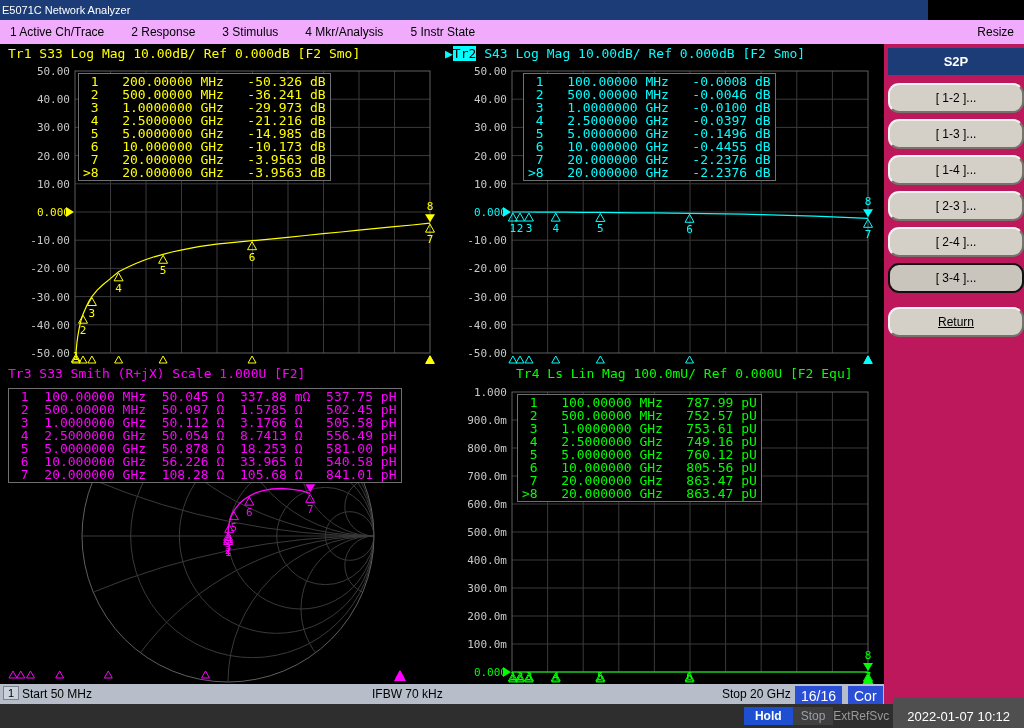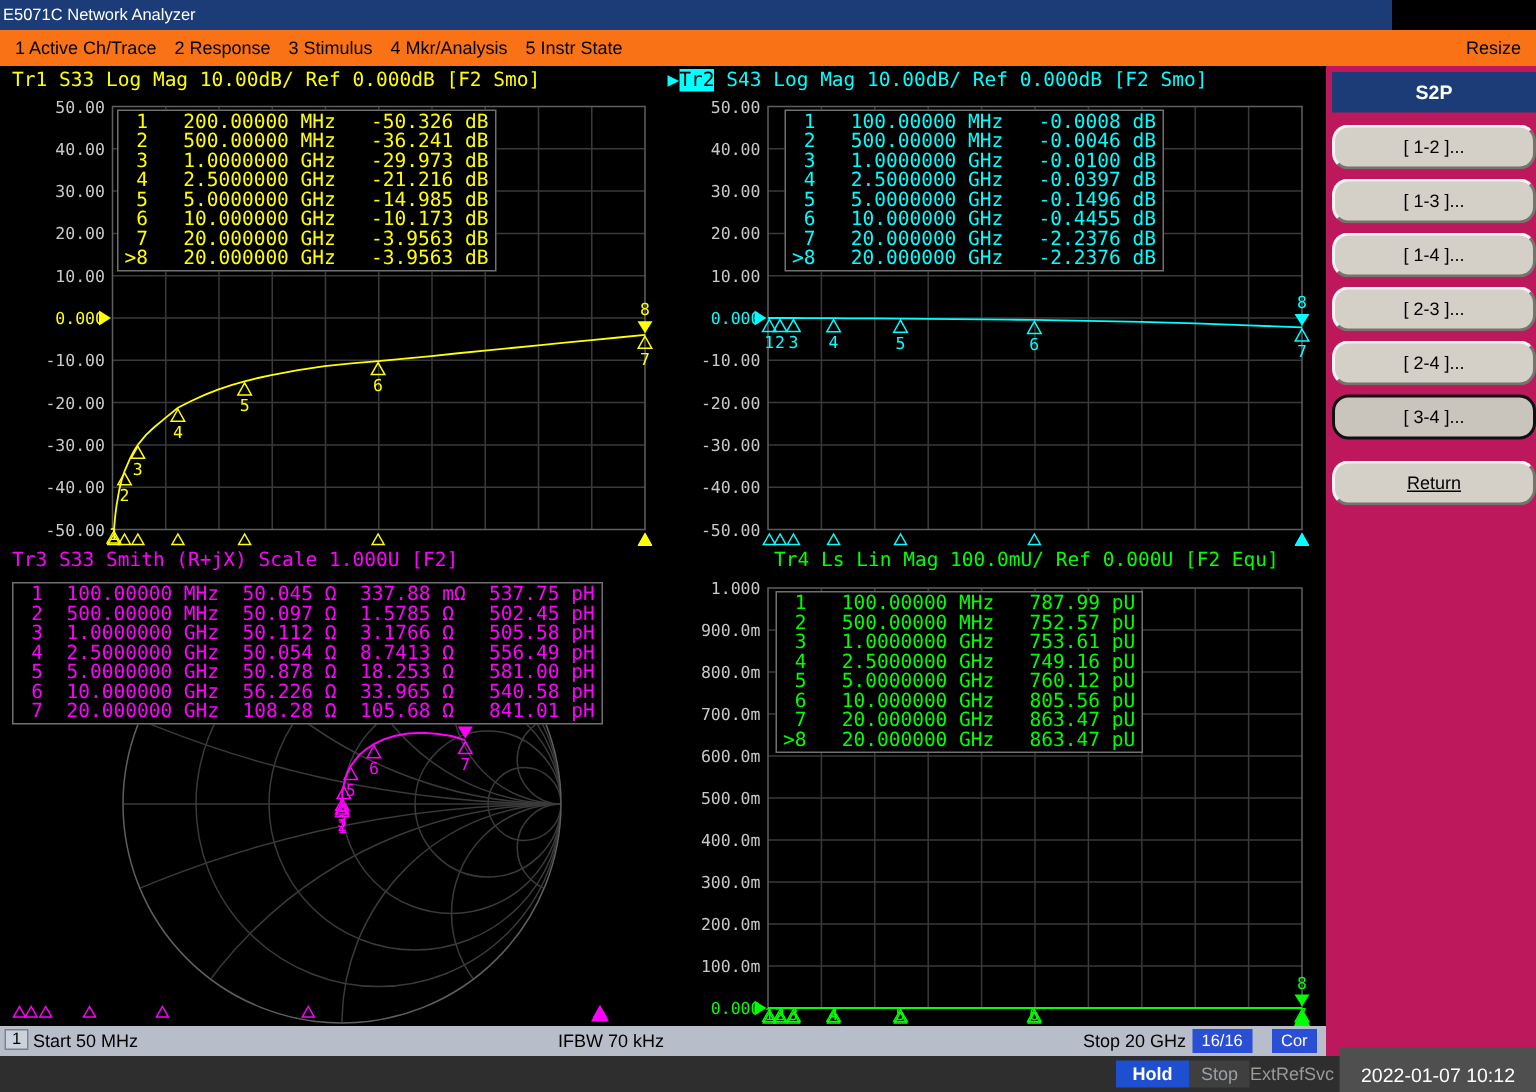--- a/index.html
+++ b/index.html
@@ -1,21 +1,21 @@
 <!DOCTYPE html>
 <html><head>
 <meta charset="utf-8">
 <style>
   html,body{margin:0;padding:0;background:#000;}
   .screen{position:relative;width:1024px;height:728px;overflow:hidden;background:#000;
           font-family:"DejaVu Sans Mono",monospace;}
   .titlebar{position:absolute;left:0;top:0;width:928px;height:20px;background:#1b3c77;color:#fff;
             font:11px "Liberation Sans",sans-serif;display:flex;align-items:center;padding-left:2px;box-sizing:border-box;}
-  .menubar{position:absolute;left:0;top:20px;width:1024px;height:24px;background:#f97316;color:#000;
-           font:12px "Liberation Sans",sans-serif;display:flex;align-items:center;gap:12px;padding:0 10px;box-sizing:border-box;}
+  .menubar{position:absolute;left:0;top:20px;width:1024px;height:24px;background:#f0abfc;color:#000;
+           font:12px "Liberation Sans",sans-serif;display:flex;align-items:center;gap:27px;padding:0 10px;box-sizing:border-box;}
   .menu-item{cursor:pointer;white-space:nowrap;}
   .menu-resize{margin-left:auto;}
   .main{position:absolute;left:0;top:44px;width:884px;height:640px;background:#000;overflow:hidden;}
   .panel{position:absolute;overflow:hidden;}
   .panel-header{position:absolute;font-size:13px;white-space:pre;z-index:5;}
   .marker-table{position:absolute;border:1px solid #707070;background:#000;padding:1px 4px;z-index:4;}
   .marker-row{font-size:13px;line-height:13px;white-space:pre;}
   svg text{font-family:"DejaVu Sans Mono",monospace;}
   .sidebar{position:absolute;left:884px;top:44px;width:144px;height:660px;background:#be185d;
            padding:4px;box-sizing:border-box;font-family:"Liberation Sans",sans-serif;}
@@ -24,21 +24,21 @@
   .sb-btn{height:26px;background:#d4d0c8;color:#000;display:flex;align-items:center;justify-content:center;
           font:12px "Liberation Sans",sans-serif;margin-bottom:6px;cursor:pointer;
           border-top:2px solid #f5f3ef;border-left:2px solid #f5f3ef;border-right:2px solid #77736b;border-bottom:2px solid #77736b;border-radius:11px;}
   .sb-btn.active{border:2px solid #101010;background:#c9c5bd;}
   .sb-return{margin-top:14px;text-decoration:underline;}
   .statusbar{position:absolute;left:0;top:684px;width:884px;height:20px;background:#b7bdc9;color:#000;
              font:12px "Liberation Sans",sans-serif;}
   .statusbar span{position:absolute;top:3px;white-space:pre;}
   .st-chip{left:3px;top:2px !important;background:#ccd2dc;border:1px solid #7a8290;padding:0 4px;font-size:11px;}
   .st-start{left:22px;} .st-ifbw{left:372px;} .st-stop{left:722px;}
-  .badge{background:#2a4fd4;color:#fff;font-size:11px;padding:2px 6px;top:2px !important;}
+  .badge{background:#2a4fd4;color:#fff;font-size:14px;padding:2px 6px;top:2px !important;}
   .b-points{left:795px;} .b-cor{left:848px;}
   .bottombar{position:absolute;left:0;top:704px;width:1024px;height:24px;background:#2e2e2e;
              display:flex;align-items:center;justify-content:flex-end;gap:0;
              font:12px "Liberation Sans",sans-serif;box-sizing:border-box;}
   .hold-badge{background:#1e4fd0;color:#fff;padding:2px 11px;font-weight:bold;}
   .stop-badge{background:#3f3f3f;color:#9aa0a6;padding:2px 8px;}
   .dim{color:#9a9a9a;}
   .datetime{background:#4f4f4f;color:#fff;height:36px;display:flex;align-items:center;padding:0 14px;margin-left:4px;font-size:13px;}
 </style>
 </head>

